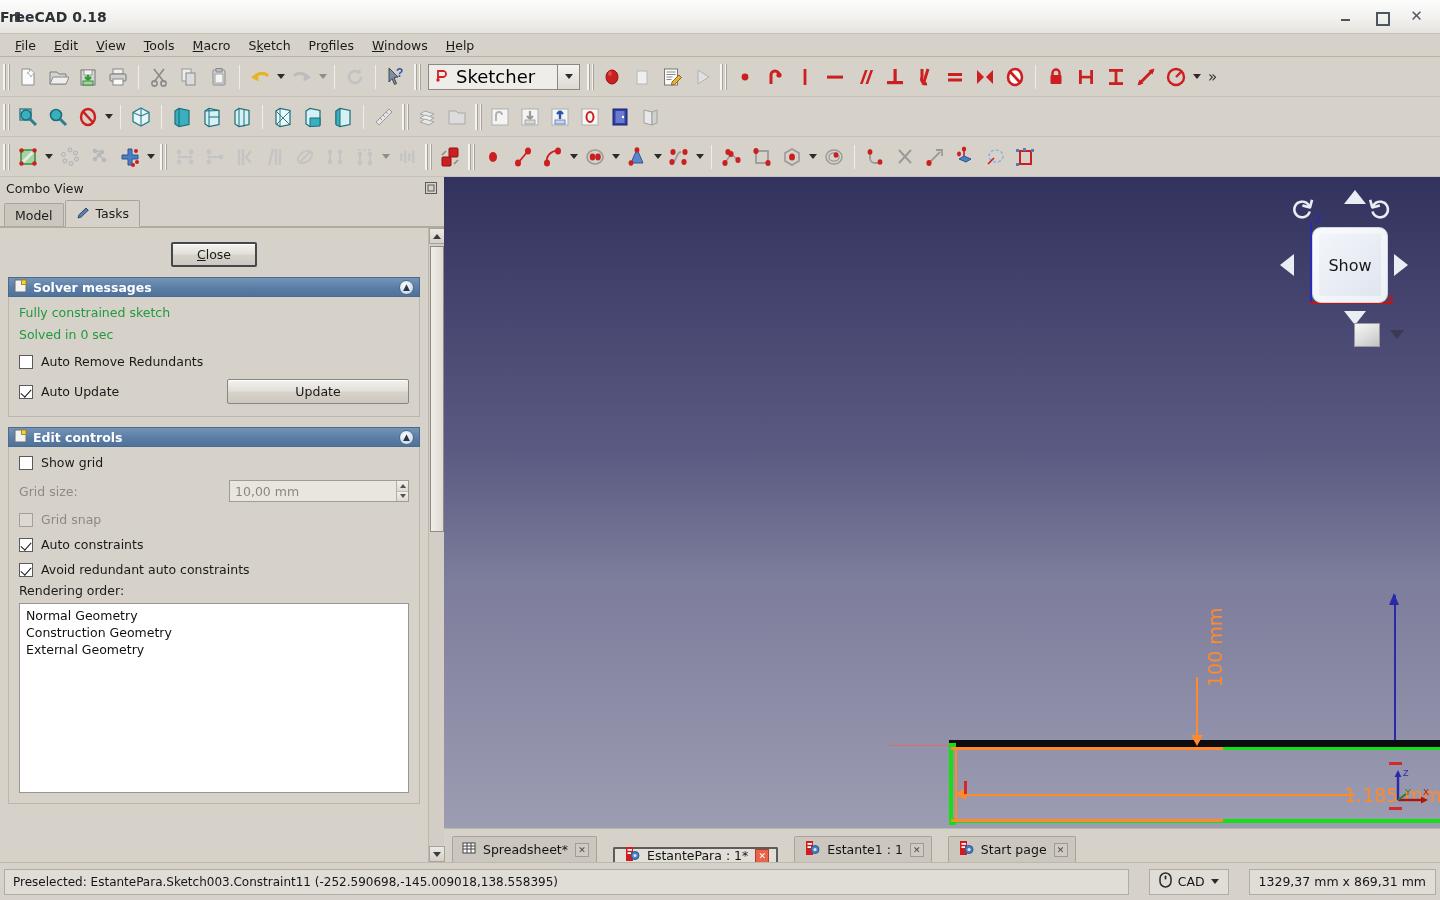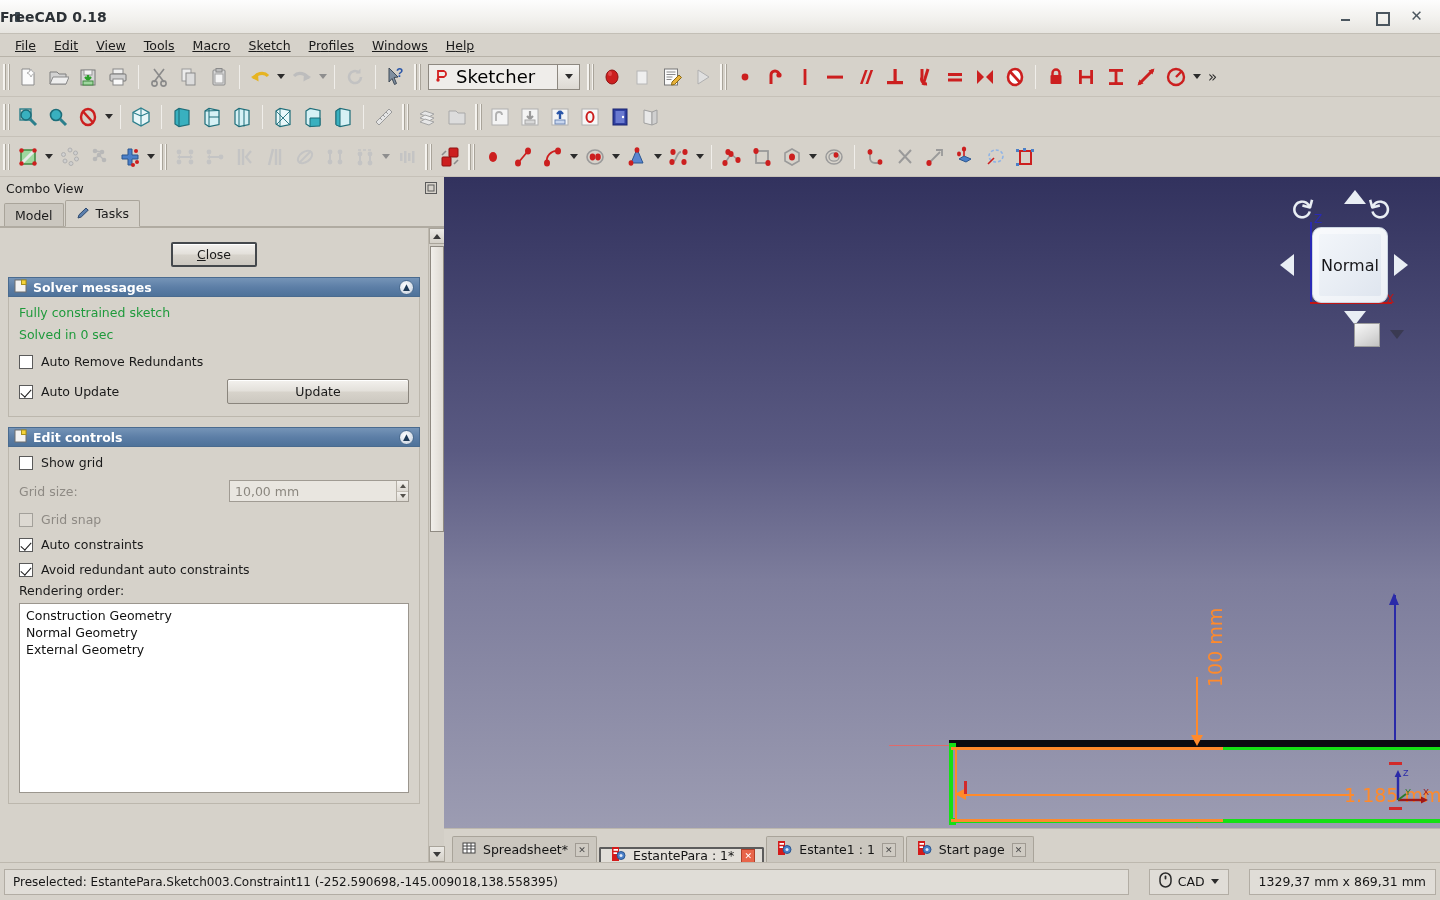--- a/index.html
+++ b/index.html
@@ -36,21 +36,20 @@
 
   
   .menubar {
     height: 23px; flex: none; background: #d6d2ca;
     border-bottom: 1px solid #b8b3a9;
     display: flex; align-items: center; padding-left: 6px;
   }
   .menu-item {
     padding: 2px 9px; font-size: 12.5px; color: #1b1b1b; cursor: default;
     line-height: 17px;
-    text-decoration: underline;
   }
   .menu-item .u { text-decoration: underline; }
 
   
   .toolbar-row {
     flex: none; background: #d6d2ca; display: flex; align-items: center;
     border-bottom: 1px solid #c6c1b8;
   }
   .tb-row1 { height: 40px; }
   .tb-row2 { height: 40px; }
@@ -241,21 +240,21 @@
 
   .red-tick { position: absolute; background: #d22a2a; }
 
   .axis-cross { position: absolute; right: 8px; bottom: 18px; width: 42px; height: 46px; }
 
   
   .doctabs { height: 34px; flex: none; background: #d6d2ca; display: flex; align-items: flex-end; padding-left: 8px; border-top: 1px solid #bdb8ae; }
   .dtab {
     height: 26px; display: flex; align-items: center; gap: 7px; padding: 0 7px 0 9px;
     background: #cbc7bf; border: 1px solid #a9a49a; border-bottom: none;
-    font-size: 12.5px; color: #141414; cursor: default; margin-right: 2px; border-radius: 2px 2px 0 0;
+    font-size: 12.5px; color: #141414; cursor: default; margin-right: 16px; border-radius: 2px 2px 0 0;
   }
   .dtab.active { background: #e2dfd9; height: 15px; border-color: #5c5c5c; border-width: 2px; border-bottom: none; }
   .dtab-x {
     width: 14px; height: 14px; background: #cfcbc3; border: 1px solid #a09b93;
     display: flex; align-items: center; justify-content: center; font-size: 9px; color: #4a4a4a; cursor: default;
   }
   .dtab.active .dtab-x { background: #e8654a; border-color: #b13f28; color: #fff; }
 
   
   .statusbar { height: 38px; flex: none; background: #d6d2ca; display: flex; align-items: center; padding: 0 4px; gap: 20px; border-top: 1px solid #bdb8ae; }
@@ -1075,22 +1074,22 @@
 
               <div class="row" style="margin-bottom:6px">
                 <label class="chk">
                   <span class="box checked"></span>
                   <span>Avoid redundant auto constraints</span>
                 </label>
               </div>
 
               <div class="render-label">Rendering order:</div>
               <ul class="listbox">
+                <li>Normal Geometry</li>
                 <li>Construction Geometry</li>
-                <li>Normal Geometry</li>
                 <li>External Geometry</li>
               </ul>
             </div>
           </div>
         </div>
 
         <div class="vscroll">
           <div class="vs-btn top">
               <i class="vs-arrow-up"></i>
             </div>
@@ -1111,21 +1110,21 @@
           <div class="nc-rot l">⟳</div>
           <div class="nc-rot r">⟳</div>
           <div class="nc-arrow nc-up"></div>
           <div class="nc-arrow nc-dn"></div>
           <div class="nc-arrow nc-lf"></div>
           <div class="nc-arrow nc-rt"></div>
           <div class="nc-zaxis"></div>
           <div class="nc-xaxis"></div>
           <div class="nc-zlab">Z</div>
           <div class="nc-xlab">X</div>
-          <div class="nc-face">Normal</div>
+          <div class="nc-face">Show</div>
           <div class="nc-minicube"></div>
           <div class="nc-minicaret"></div>
         </div>
 
         <div class="blue-arrow-line"></div>
         <div class="blue-arrow-head"></div>
 
         <div class="sk-black"></div>
         <div class="sk-green-top"></div>
         <div class="sk-green-bot"></div>

